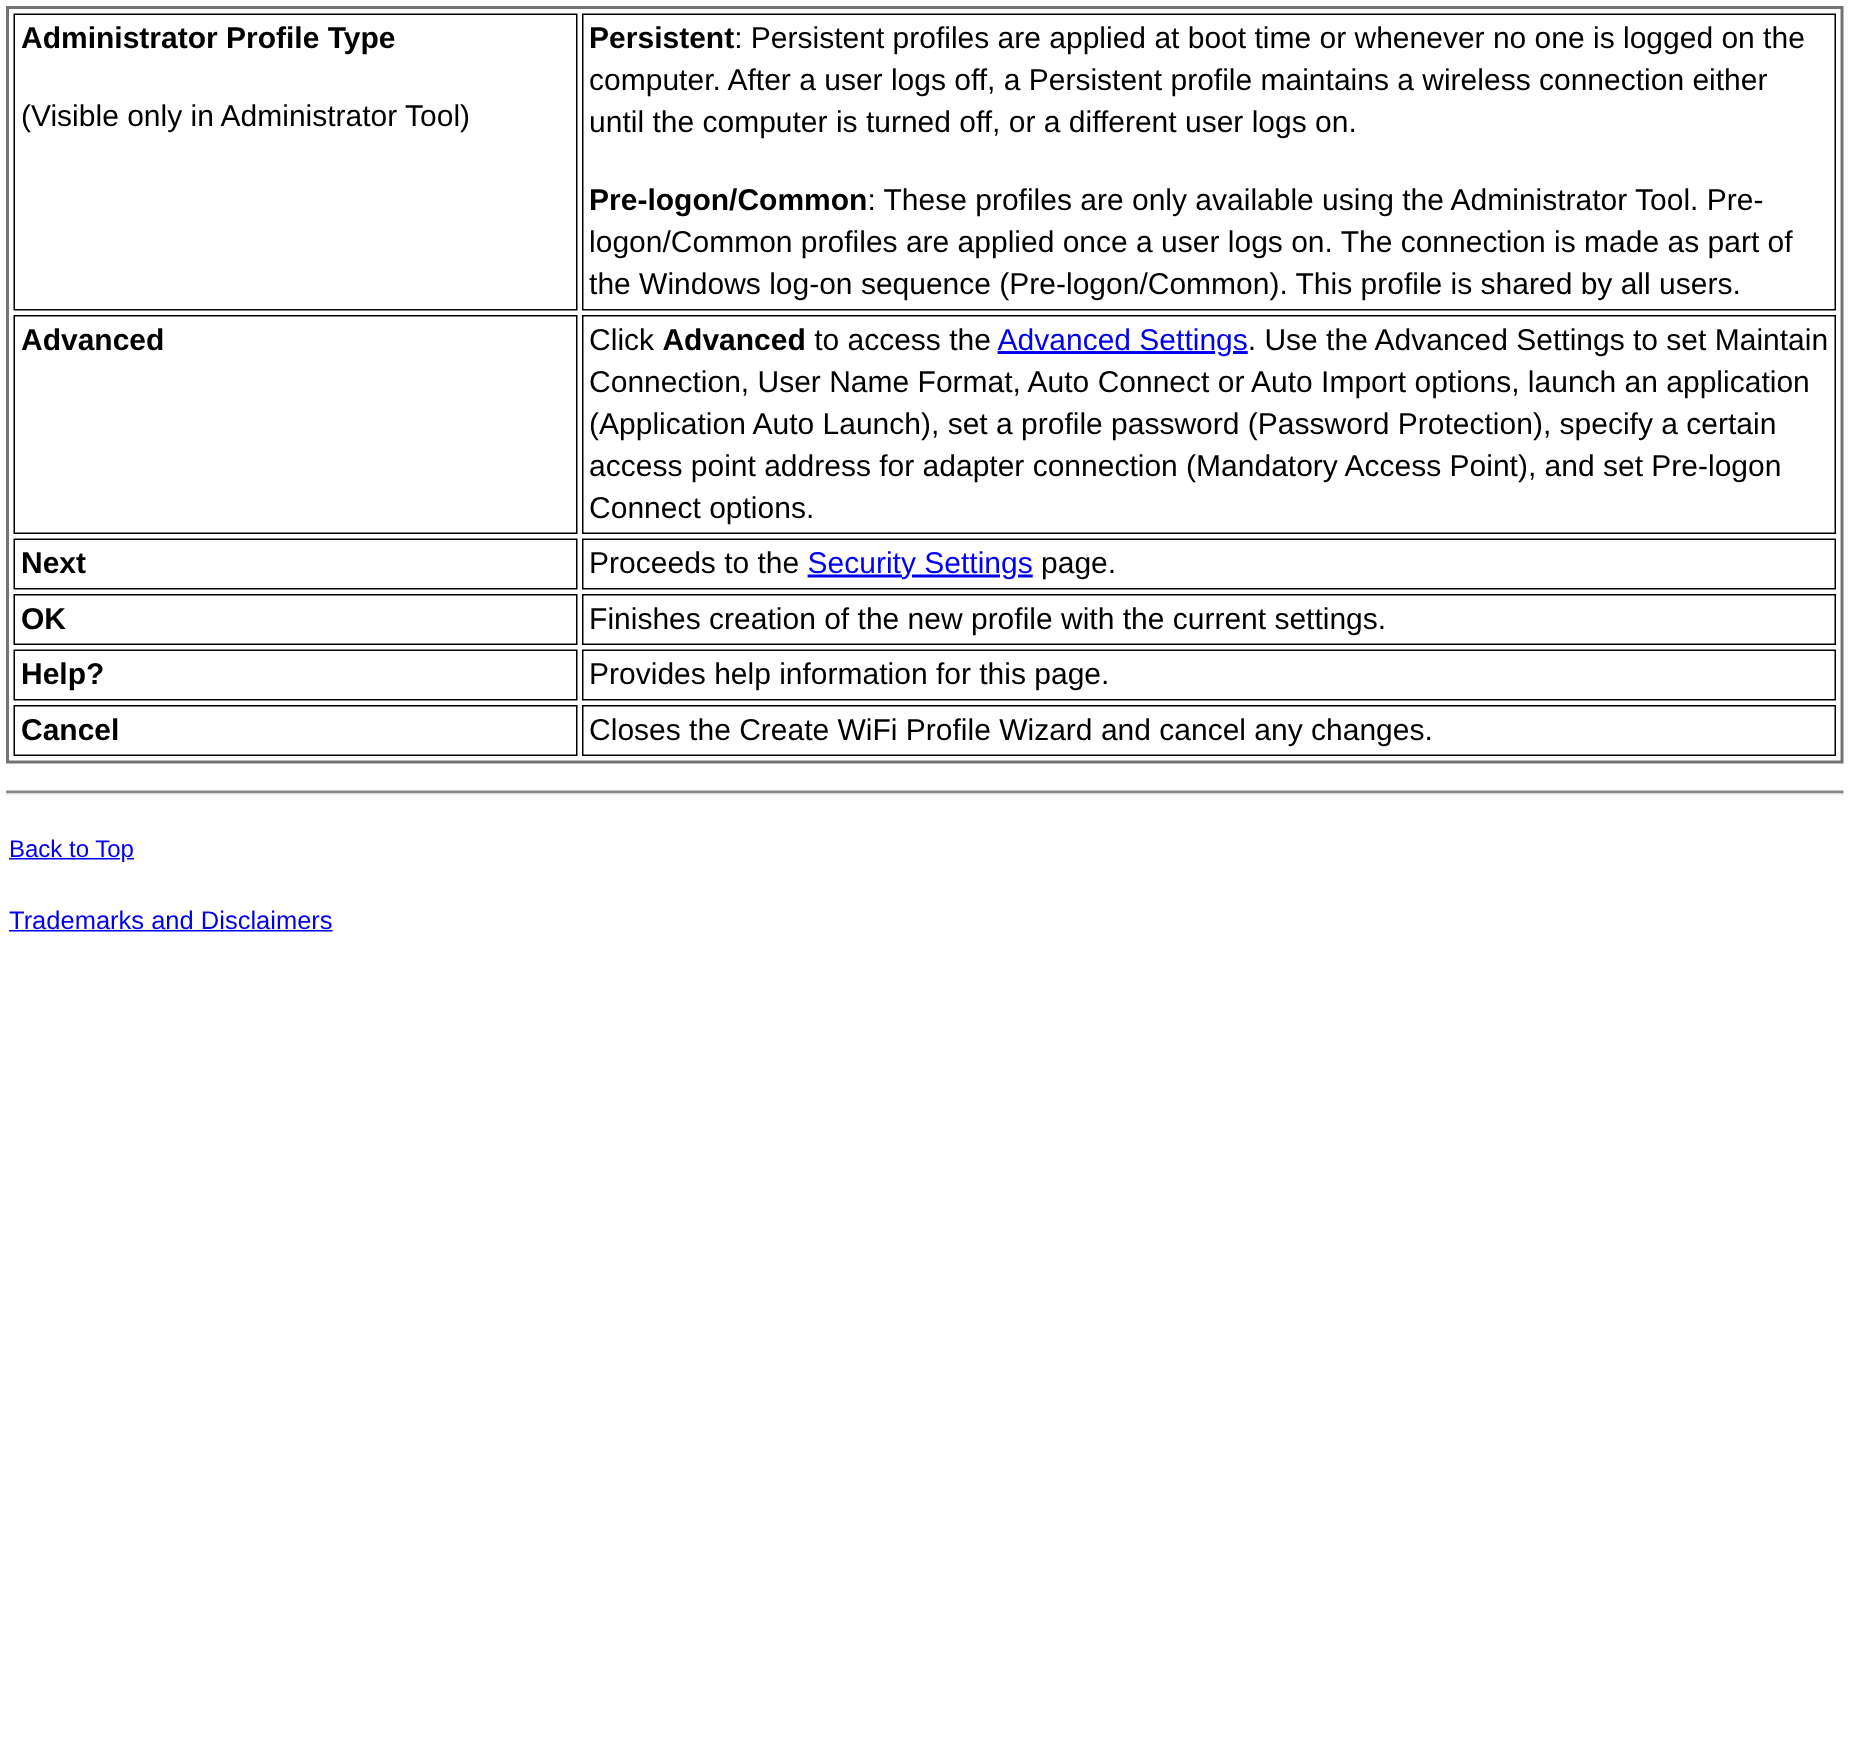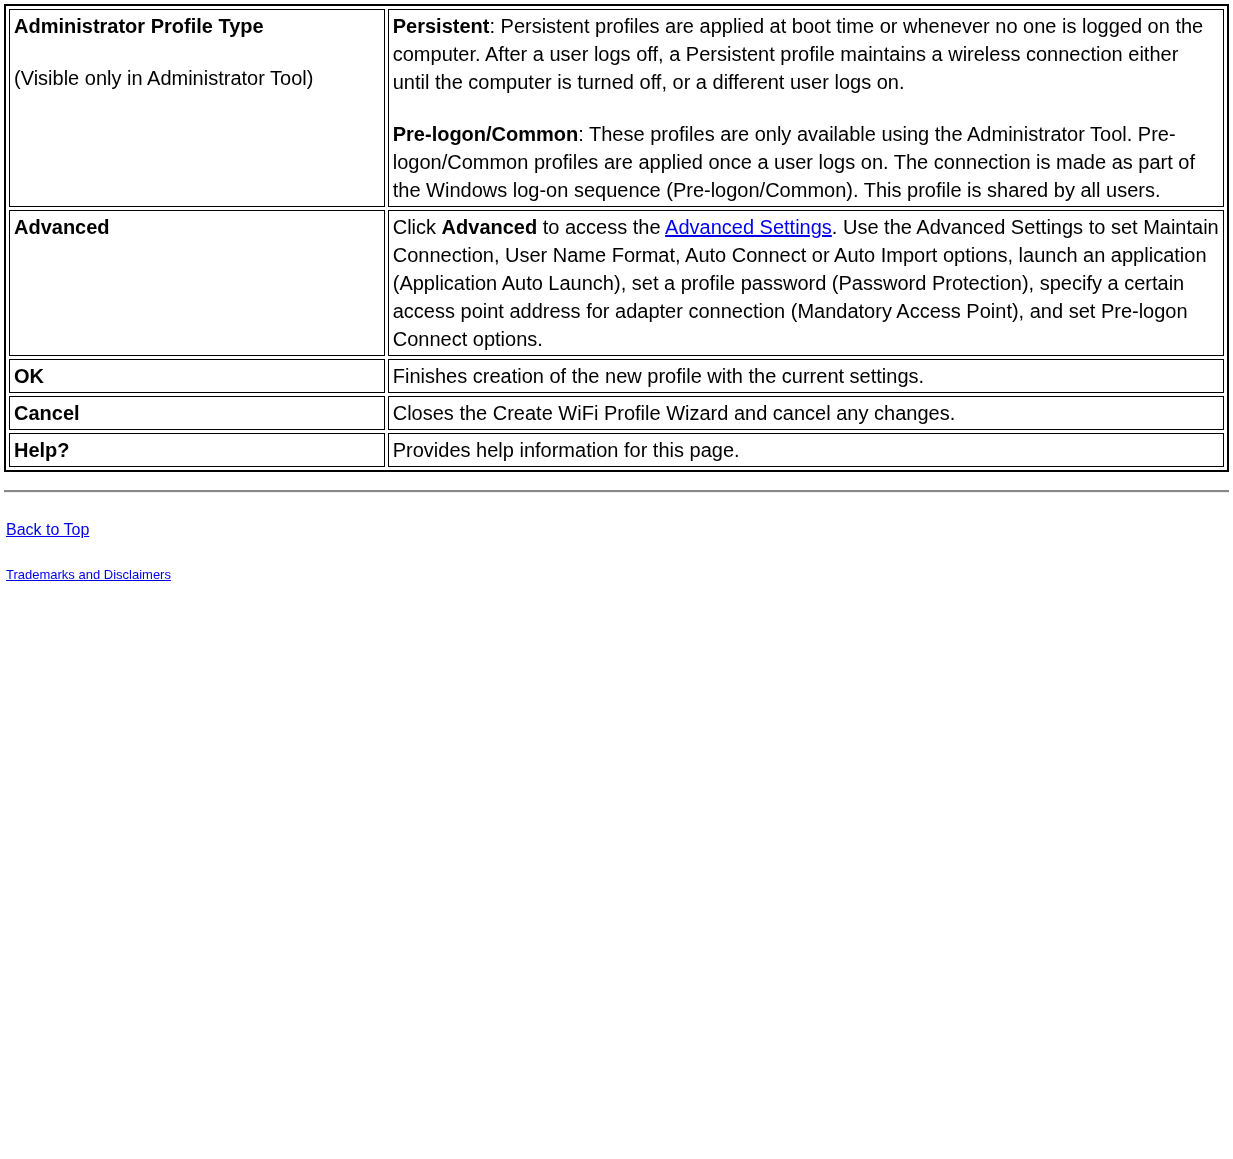--- a/index.html
+++ b/index.html
@@ -7,21 +7,21 @@
       font-size: 20px;
       margin: 0;
       padding: 4px;
       background: #ffffff;
       color: #000000;
     }
     table.main {
       border-collapse: separate;
       border-spacing: 3px;
       width: 100%;
-      border: 2px solid #000000;
+      border: 2px solid #737373;
     }
     table.main td {
       border: 1px solid #000;
       padding: 2px 4px;
       vertical-align: top;
       font-size: 20px;
       line-height: 1.4;
     }
     td.label {
       width: 31%;
@@ -52,48 +52,52 @@
     .footer-links a {
       color: #0000EE;
       text-decoration: underline;
     }
     .footer-block {
       margin-top: 28px;
       margin-bottom: 28px;
       font-size: 16px;
     }
     .footer-small {
-      font-size: 13px;
+      font-size: 17px;
       margin-top: 20px;
     }
   </style>
 </head>
 <body>
 
 <table class="main">
   <tbody id="table-body">
       <tr>
         <td class="label"><span class="bold">Administrator Profile Type</span><span class="para-gap"></span><span>(Visible only in Administrator Tool)</span></td>
         <td><span class="bold">Persistent</span><span>: Persistent profiles are applied at boot time or whenever no one is logged on the computer. After a user logs off, a Persistent profile maintains a wireless connection either until the computer is turned off, or a different user logs on.</span><span class="para-gap"></span><span class="bold">Pre-logon/Common</span><span>: These profiles are only available using the Administrator Tool. Pre-logon/Common profiles are applied once a user logs on. The connection is made as part of the Windows log-on sequence (Pre-logon/Common). This profile is shared by all users.</span></td>
       </tr>
       <tr>
         <td class="label"><span class="bold">Advanced</span></td>
         <td><span>Click </span><span class="bold">Advanced</span><span> to access the </span><a href="#" class="doclink">Advanced Settings</a><span>. Use the Advanced Settings to set Maintain Connection, User Name Format, Auto Connect or Auto Import options, launch an application (Application Auto Launch), set a profile password (Password Protection), specify a certain access point address for adapter connection (Mandatory Access Point), and set Pre-logon Connect options.</span></td>
       </tr>
       <tr>
+        <td class="label"><span class="bold">Next</span></td>
+        <td><span>Proceeds to the </span><a href="#" class="doclink">Security Settings</a><span> page.</span></td>
+      </tr>
+      <tr>
         <td class="label"><span class="bold">OK</span></td>
         <td><span>Finishes creation of the new profile with the current settings.</span></td>
       </tr>
       <tr>
+        <td class="label"><span class="bold">Help?</span></td>
+        <td><span>Provides help information for this page.</span></td>
+      </tr>
+      <tr>
         <td class="label"><span class="bold">Cancel</span></td>
         <td><span>Closes the Create WiFi Profile Wizard and cancel any changes.</span></td>
-      </tr>
-      <tr>
-        <td class="label"><span class="bold">Help?</span></td>
-        <td><span>Provides help information for this page.</span></td>
       </tr>
     </tbody>
 </table>
 
 <hr class="sep">
 
 <div class="footer-links">
   <div class="footer-block">
     <a href="#">Back to Top</a>
   </div>

